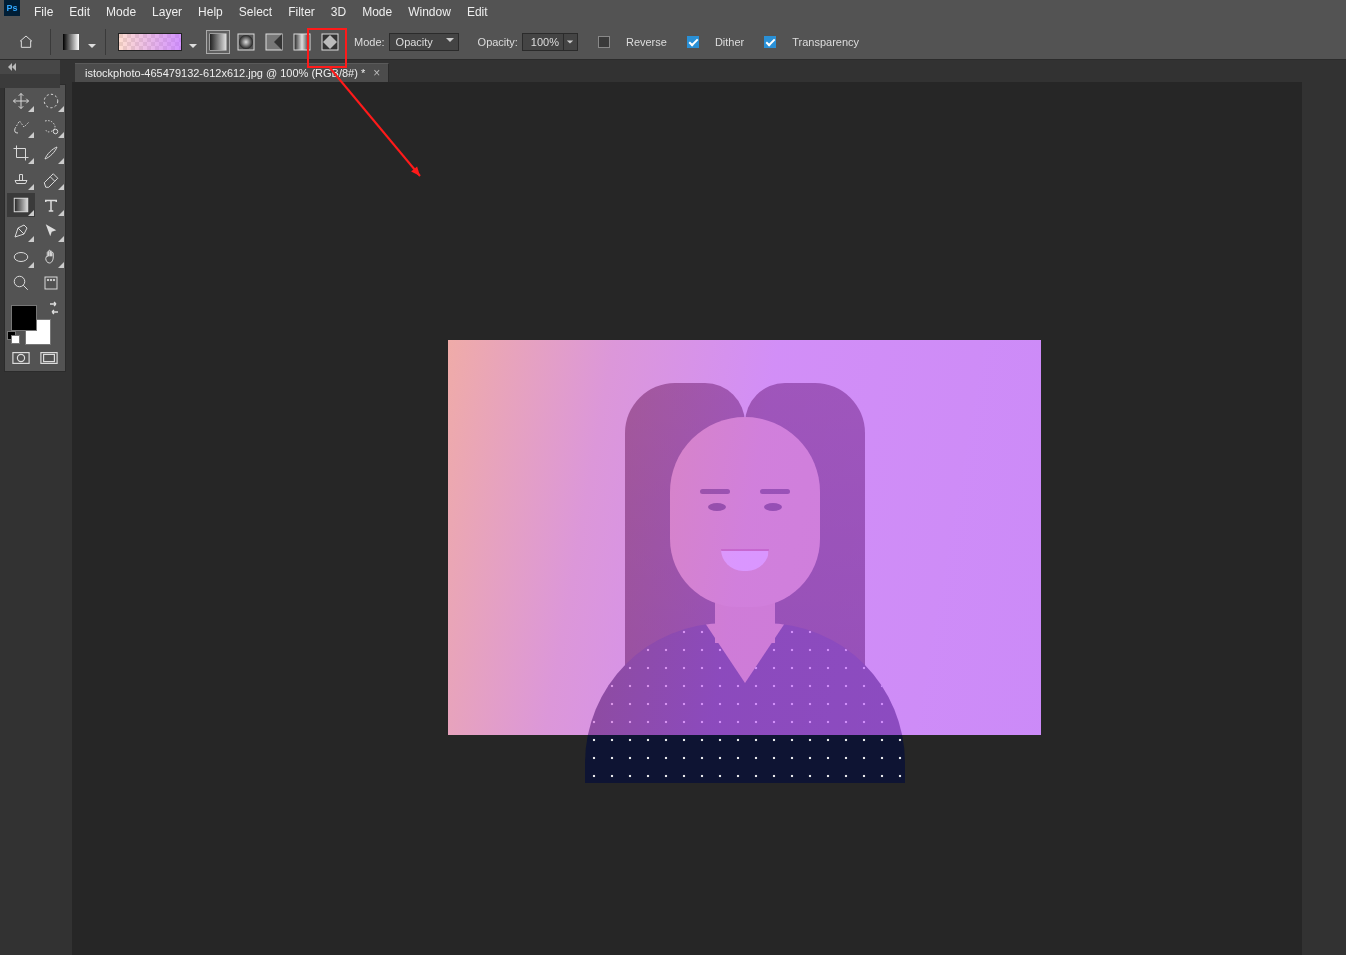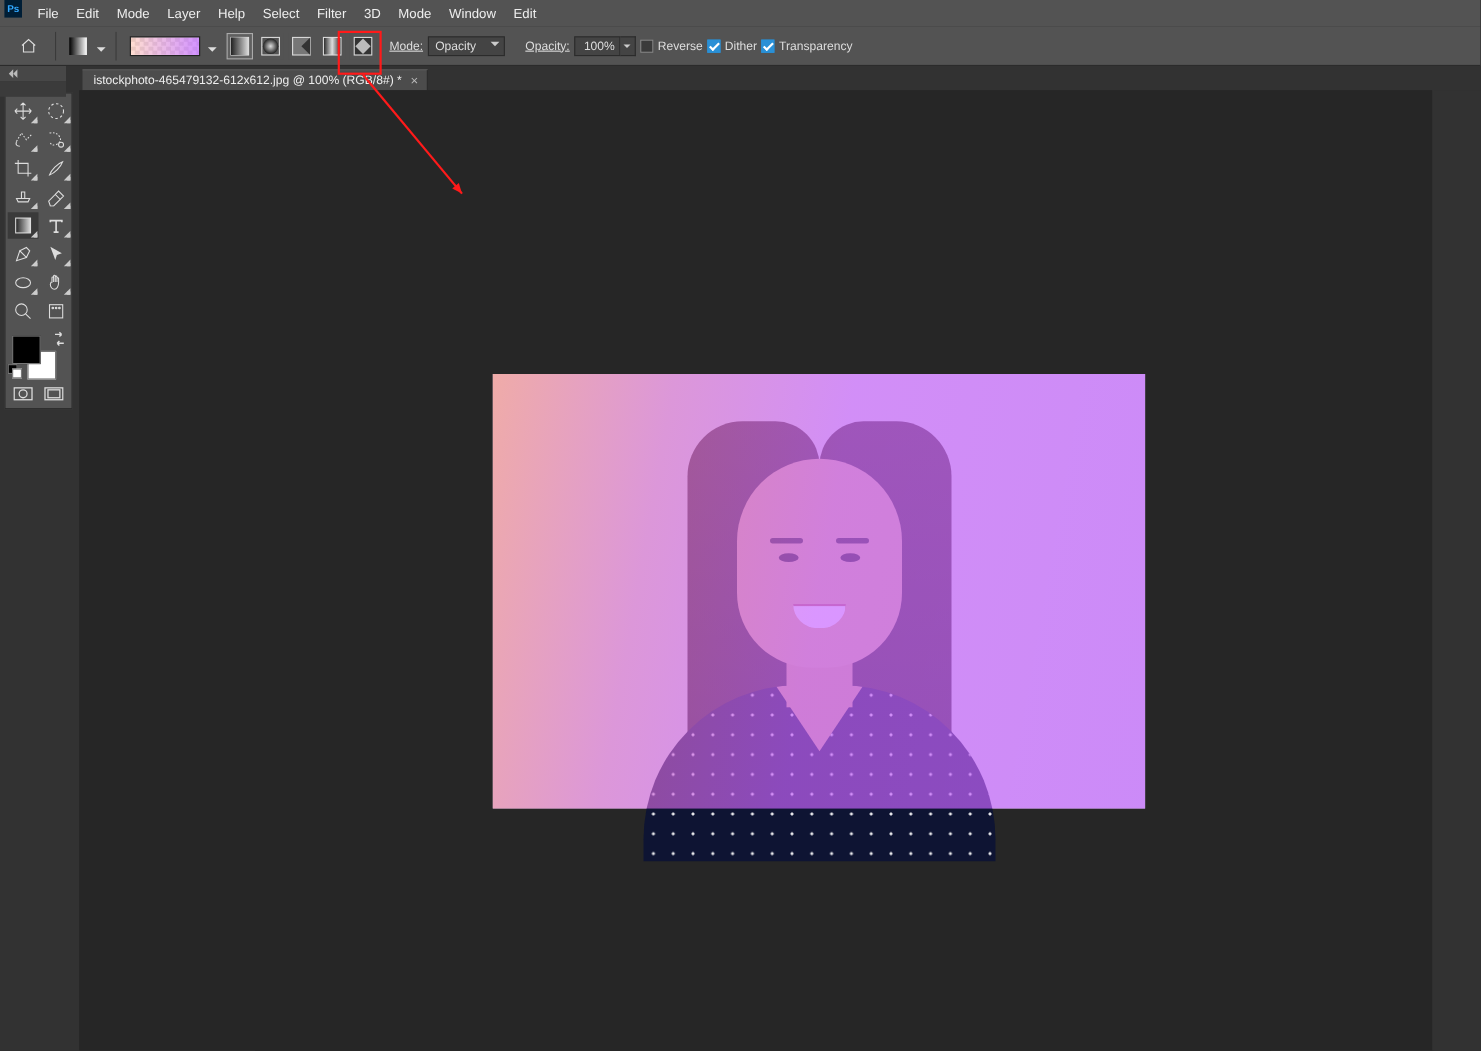--- a/index.html
+++ b/index.html
@@ -20,27 +20,27 @@
 .chev{width:10px;height:10px;margin-left:2px;}
 .chev svg{width:10px;height:10px;fill:#ddd;}
 .grad-preview{width:64px;height:18px;border:1px solid #222;background:
   linear-gradient(90deg, rgba(255,200,180,0.6), rgba(200,120,255,0.8)),
   repeating-conic-gradient(#cfcfcf 0% 25%, #fff 0% 50%) 0/8px 8px;
   margin:0 4px;}
 .grad-type-group{display:flex;gap:4px;margin:0 8px;}
 .grad-type-btn{width:24px;height:24px;background:#535353;display:flex;align-items:center;justify-content:center;border:1px solid transparent;}
 .grad-type-btn.active{border-color:#aaa;background:#606060;}
 .grad-type-btn svg{width:18px;height:18px;}
-.opt-label{color:#ddd;font-size:11px;margin:0 4px;text-decoration:underline;}
+.opt-label{color:#ddd;font-size:11px;margin:0 4px;}
 .select-box{background:#444;border:1px solid #2b2b2b;color:#ddd;font-size:11px;padding:2px 16px 2px 6px;position:relative;min-width:70px;}
 .select-box::after{content:"";position:absolute;right:4px;top:50%;transform:translateY(-50%);border:4px solid transparent;border-top-color:#ccc;}
 .opacity-field{background:#444;border:1px solid #2b2b2b;color:#ddd;font-size:11px;padding:2px 4px;width:42px;text-align:right;}
 .opacity-arrow{width:14px;height:18px;background:#444;border:1px solid #2b2b2b;border-left:none;display:flex;align-items:center;justify-content:center;}
 .opacity-arrow svg{width:8px;height:8px;fill:#ccc;}
-.chk{display:flex;align-items:center;margin-left:4px;color:#ddd;font-size:11px;}
+.chk{display:flex;align-items:center;margin-left:20px;color:#ddd;font-size:11px;gap:12px;}
 .chk input{appearance:none;width:12px;height:12px;border:1px solid #888;margin-right:4px;background:#3a3a3a;position:relative;}
 .chk input:checked{background:#2a90d6;border-color:#2a90d6;}
 .chk input:checked::after{content:"";position:absolute;left:3px;top:0px;width:3px;height:7px;border:solid #fff;border-width:0 2px 2px 0;transform:rotate(45deg);}
 
 
 .collapse-handle{width:60px;height:14px;background:#474747;display:flex;align-items:center;justify-content:flex-start;padding-left:6px;}
 .collapse-handle svg{width:10px;height:10px;fill:#bbb;}
 .panel-stub{width:60px;height:14px;background:#3b3b3b;color:#888;font-size:9px;display:flex;align-items:center;justify-content:center;}
 
 

